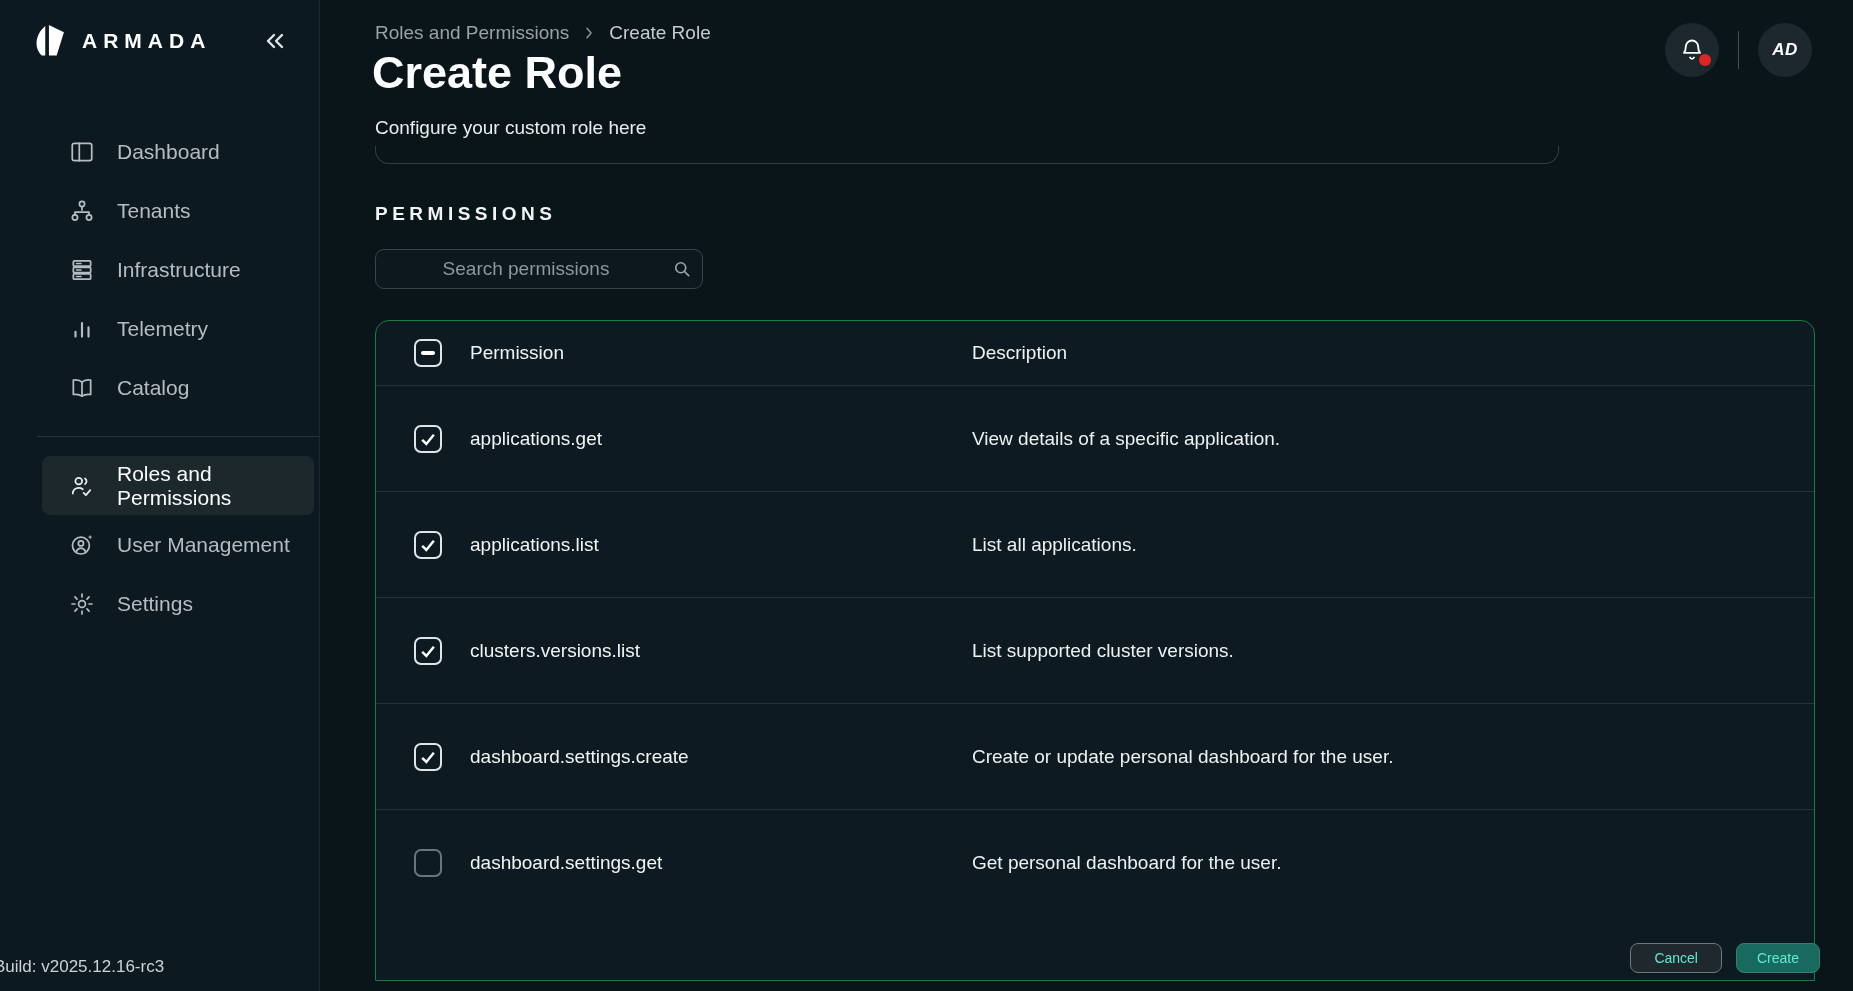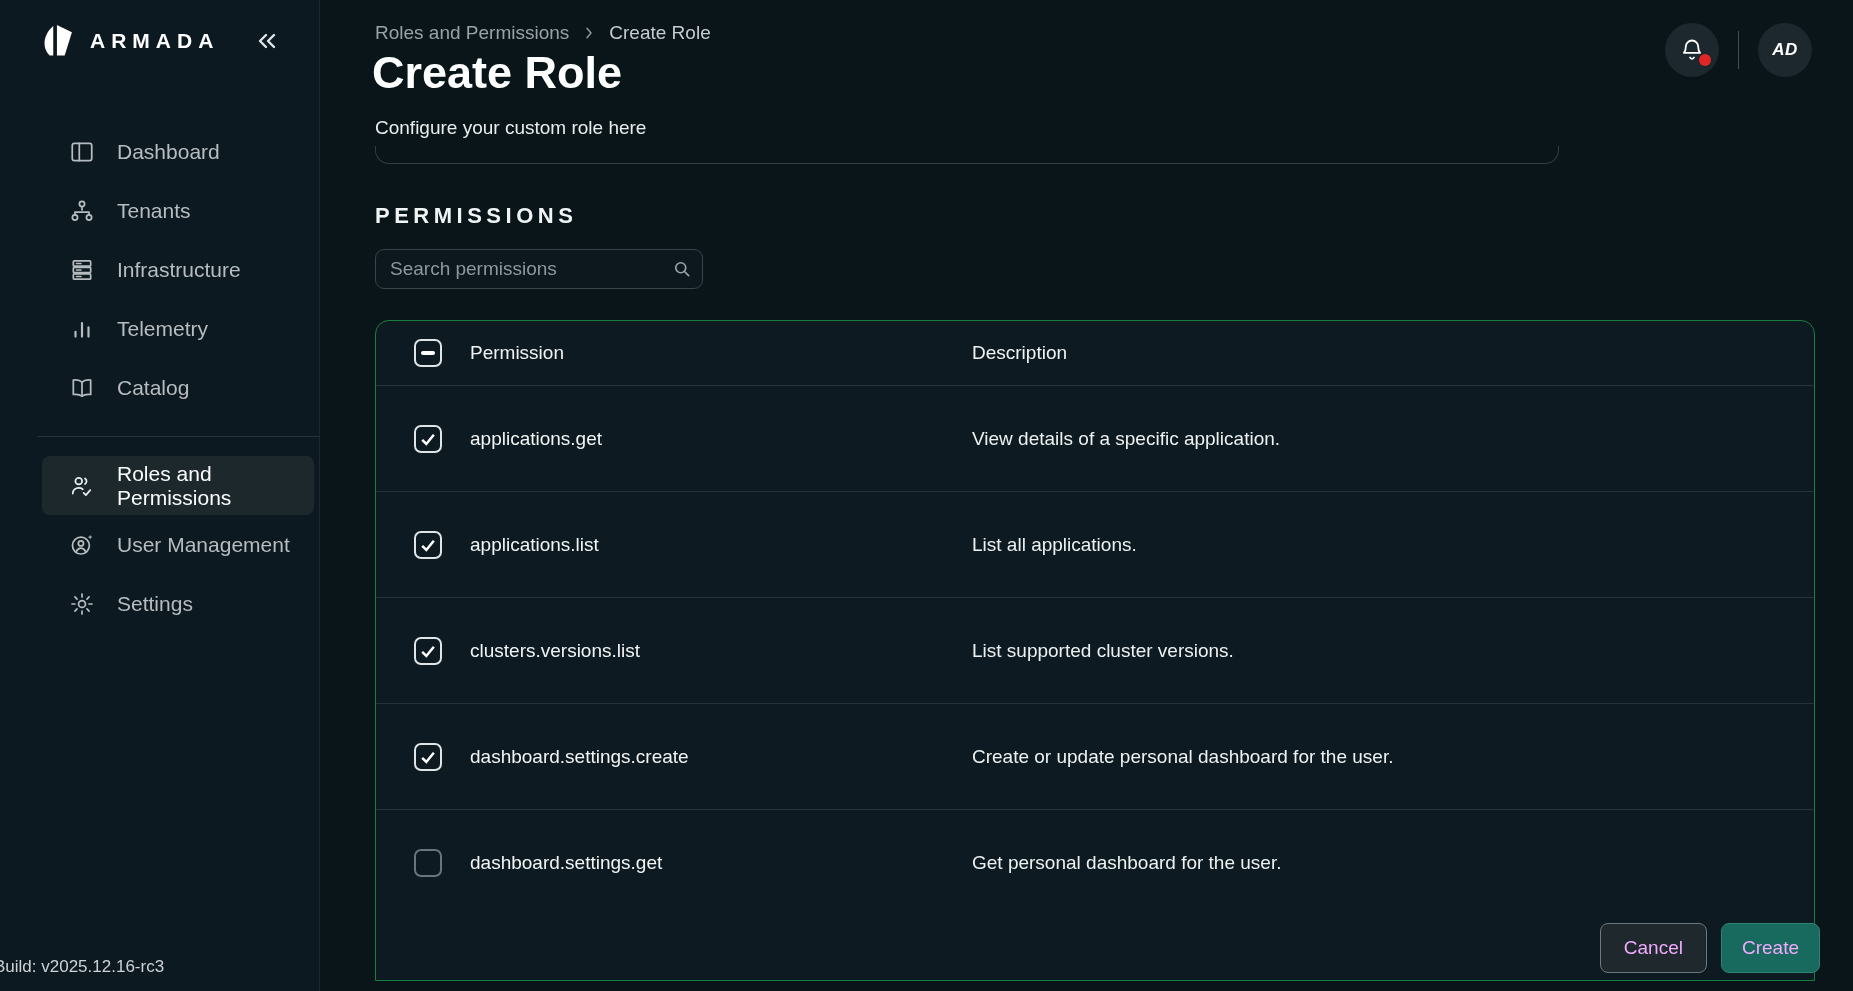--- a/index.html
+++ b/index.html
@@ -6,21 +6,21 @@
   html,body { background:#06090c; }
   .root {
     position:relative; width:1853px; height:991px; overflow:hidden;
     background:#0a151a; font-family:"Liberation Sans", sans-serif; color:#eef2f2;
   }
   
   .sidebar {
     position:absolute; left:0; top:0; width:320px; height:991px;
     background:#0d1920; border-right:1px solid #1d272d;
   }
-  .logo-row { display:flex; align-items:center; height:82px; padding:0 36px; }
+  .logo-row { display:flex; align-items:center; height:82px; padding:0 28px; }
   .logo-mark { width:40px; height:40px; flex:0 0 auto; }
   .brand {
     margin-left:14px; font-size:21px; font-weight:700; letter-spacing:6px;
     color:#ffffff; flex:1;
   }
   .collapse-btn { width:34px; height:34px; display:flex; align-items:center; justify-content:center; cursor:pointer; color:#dfe5e7; }
   .nav { margin-top:40px;margin-left:37px; }
   .nav-item {
     display:flex; align-items:center; height:59px; padding:0 16px 0 27px;
     color:#b6bcbf; font-size:21px; cursor:pointer; margin:0 5px; border-radius:8px;
@@ -46,25 +46,25 @@
   .crumb-sep { width:16px; height:16px; color:#8d979c; }
   .crumb-current { color:#c6cccf; }
   .page-title { position:absolute; left:372px; top:47px; font-size:45px; font-weight:700; color:#fdfefe; }
   .page-subtitle { position:absolute; left:375px; top:117px; font-size:19px; color:#e9eded; }
   
   .card-sliver {
     position:absolute; left:375px; top:146px; width:1184px; height:18px;
     border:1px solid #333e44; border-top:none; border-radius:0 0 14px 14px;
   }
   
-  .section-title { position:absolute; left:375px; top:203px; font-size:22px; font-weight:600; letter-spacing:4.5px; color:#f0f4f4; }
+  .section-title { position:absolute; left:375px; top:203px; font-size:19px; font-weight:600; letter-spacing:4.5px; color:#f0f4f4; }
   .search-wrap { position:absolute; left:375px; top:249px; width:328px; height:40px; }
   .search-input {
     width:100%; height:100%; background:#0c181d; border:1px solid #39444a; border-radius:9px;
-    padding:0 40px 0 14px; color:#dfe5e7; font-size:19px; font-family:"Liberation Sans", sans-serif; outline:none;
+    padding:0 40px 0 14px; color:#dfe5e7; font-size:19px; font-family:"Liberation Sans", sans-serif; outline:none;text-align:center;
   }
   .search-input::placeholder { color:#8d979c; }
   .search-icon { position:absolute; right:11px; top:10px; width:20px; height:20px; color:#9aa3a8; }
   
   .perm-table {
     position:absolute; left:375px; top:320px; width:1440px; height:661px;
     background:#0d1a21; border:1px solid #15803d; border-radius:14px 14px 0 0; overflow:hidden;
   }
   .t-row { display:grid; grid-template-columns:56px 502px 1fr; align-items:center; padding-left:38px; }
   .t-head { height:64px; font-size:19px; color:#f0f3f3; }
@@ -74,21 +74,21 @@
     width:28px; height:28px; border-radius:7px; border:2px solid #dfe5e7;
     display:flex; align-items:center; justify-content:center; cursor:pointer; background:transparent;
   }
   .checkbox.unchecked { border-color:#69747b; }
   .checkbox .check { display:none; width:20px; height:20px; stroke:#ffffff; stroke-width:3; fill:none; }
   .checkbox.checked .check { display:block; }
   .checkbox .dash { display:none; width:14px; height:4px; border-radius:2px; background:#ffffff; }
   .checkbox.indeterminate .dash { display:block; }
   
   .footer-actions { position:absolute; right:33px; bottom:18px; display:flex; gap:14px; z-index:5; }
-  .btn { height:50px; border-radius:8px; font-size:19px; color:#f0abfc; display:flex; align-items:center; cursor:pointer; font-family:"Liberation Sans", sans-serif; }
+  .btn { height:30px; border-radius:8px; font-size:14px; color:#5eead4; display:flex; align-items:center; cursor:pointer; font-family:"Liberation Sans", sans-serif; }
   .btn-cancel { background:#1e282d; border:1px solid #6d777c; padding:0 23px; }
   .btn-create { background:#186a5e; border:1px solid #2e8471; padding:0 20px; }
   svg.stroke { fill:none; stroke:currentColor; stroke-width:1.6; stroke-linecap:round; stroke-linejoin:round; }
 </style>
 </head>
 <body>
 
 <div class="root">
 
   <aside class="sidebar">

